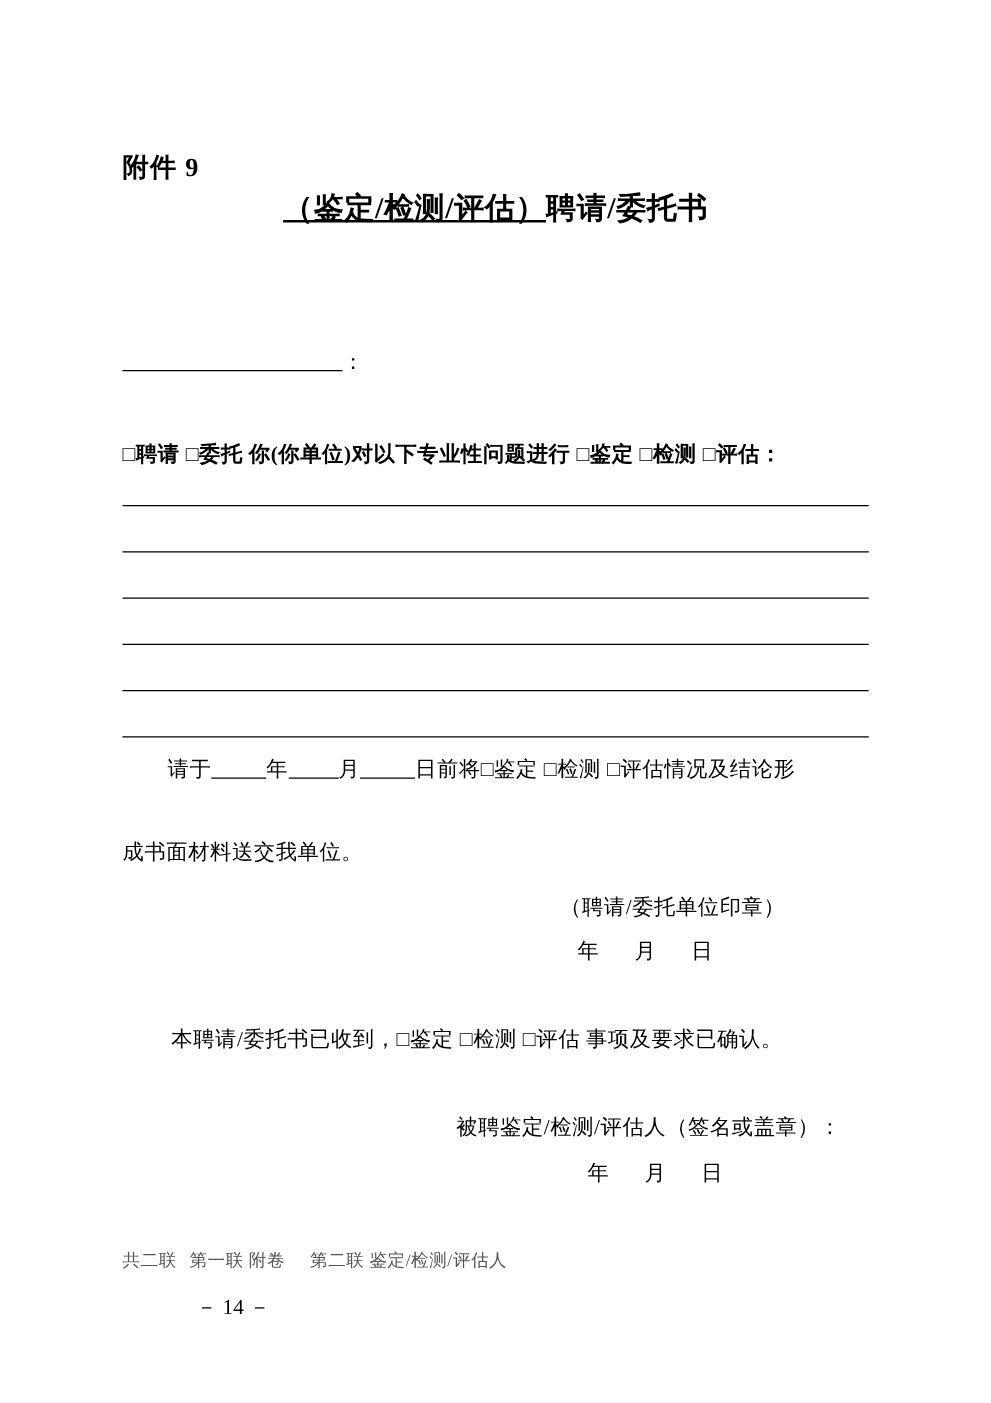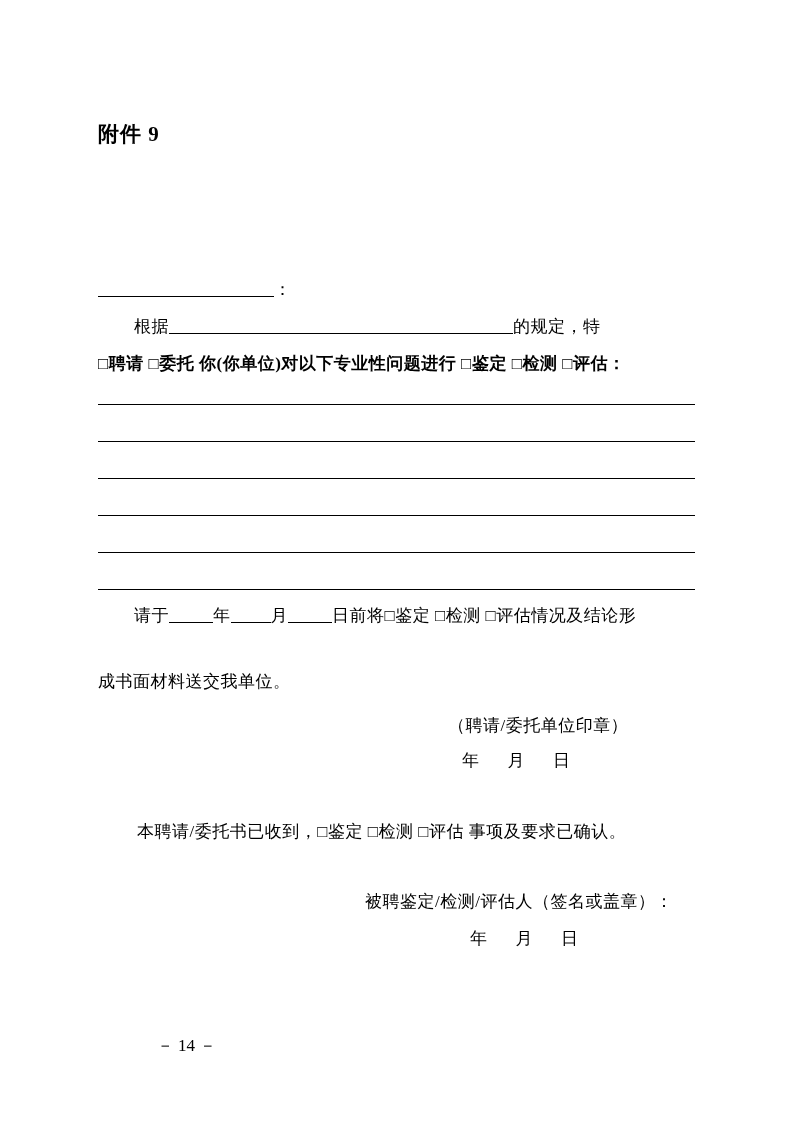--- a/index.html
+++ b/index.html
@@ -202,29 +202,29 @@
     font-family: Liberation Serif, serif;
   }
 </style>
 </head>
 <body>
 
 <div class="page">
 
   <div class="attach-label">附件 9</div>
 
+  <div class="doc-title">
+    <span class="underline-part">（鉴定/检测/评估）</span><span>聘请/委托书</span>
+  </div>
 
 
   <div class="addressee">
     <span class="blank-long"></span><span>：</span>
   </div>
 
-  <div class="para-basis">
-    <span class="indent"></span><span>根据</span><span class="blank-fill"></span><span>的规定，特</span>
-  </div>
 
   <div class="para-invite">□聘请 □委托 你(你单位)对以下专业性问题进行 □鉴定 □检测 □评估：</div>
 
   <div class="rule" style="top:404px"></div>
   <div class="rule" style="top:441px"></div>
   <div class="rule" style="top:478px"></div>
   <div class="rule" style="top:515px"></div>
   <div class="rule" style="top:552px"></div>
   <div class="rule" style="top:589px"></div>
 
@@ -241,16 +241,19 @@
   </div>
 
   <div class="received-line">本聘请/委托书已收到，□鉴定 □检测 □评估 事项及要求已确认。</div>
 
   <div class="signee-line">被聘鉴定/检测/评估人（签名或盖章）：</div>
 
   <div class="date-line-2">
     <span>年</span><span class="sp"></span><span>月</span><span class="sp"></span><span>日</span>
   </div>
 
+  <div class="footnote">
+    <span>共二联</span><span class="sp"></span><span>第一联 附卷</span><span class="sp"></span><span class="sp"></span><span>第二联 鉴定/检测/评估人</span>
+  </div>
 
   <div class="page-number">－ 14 －</div>
 
 </div>
 
 </body></html>

